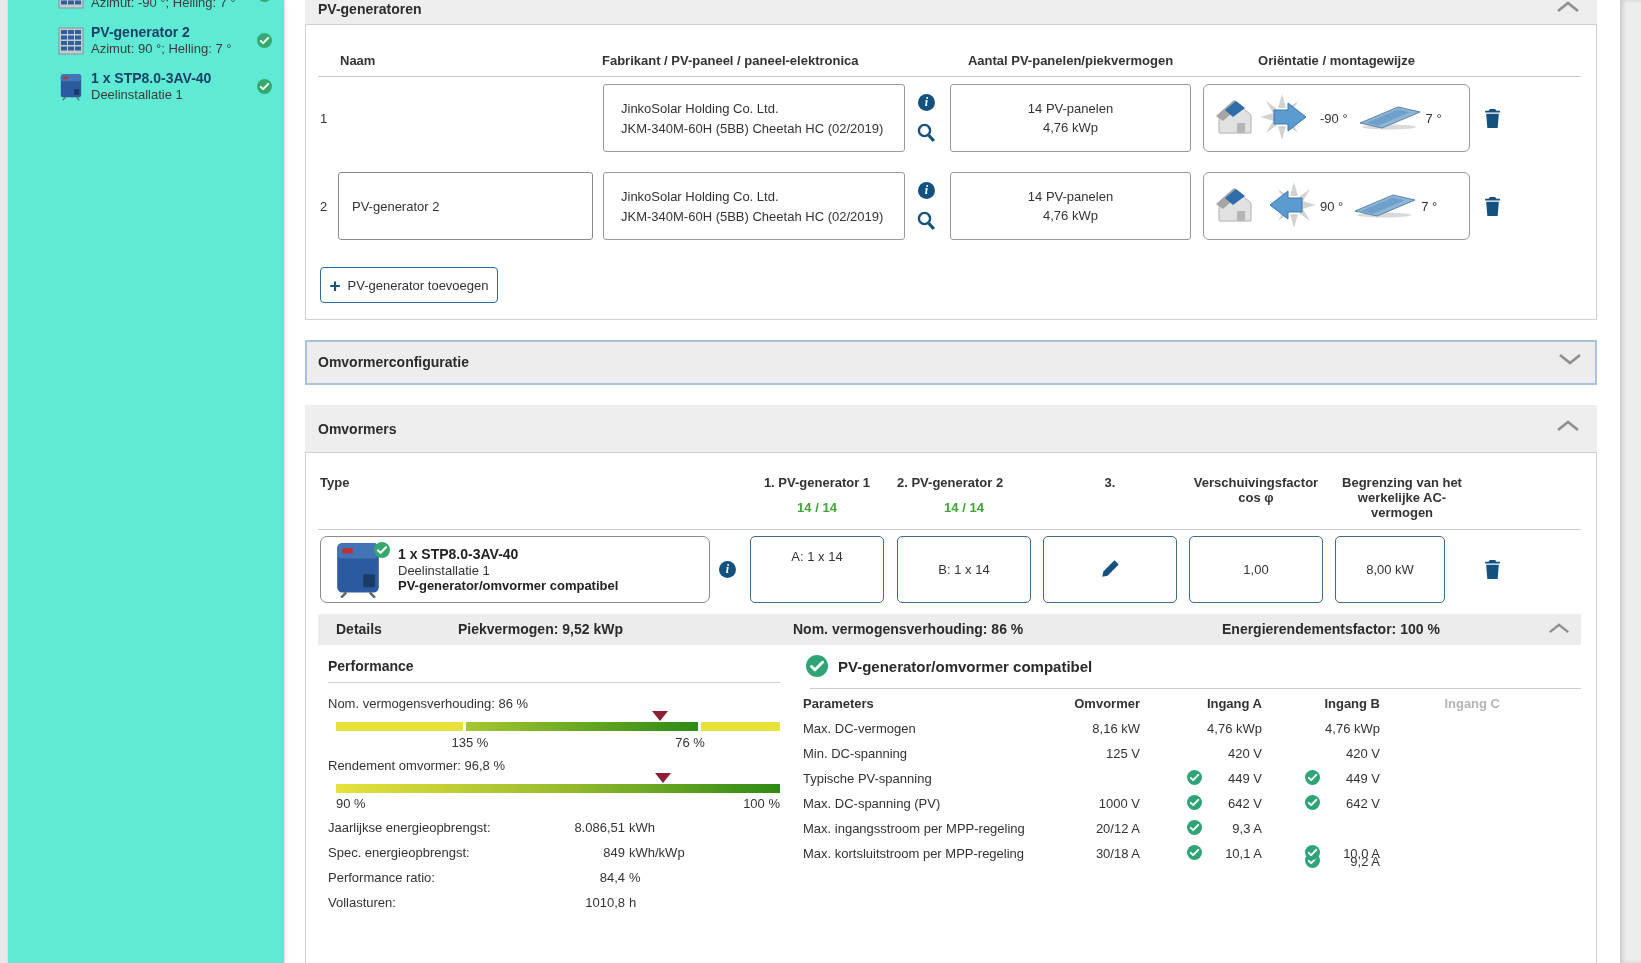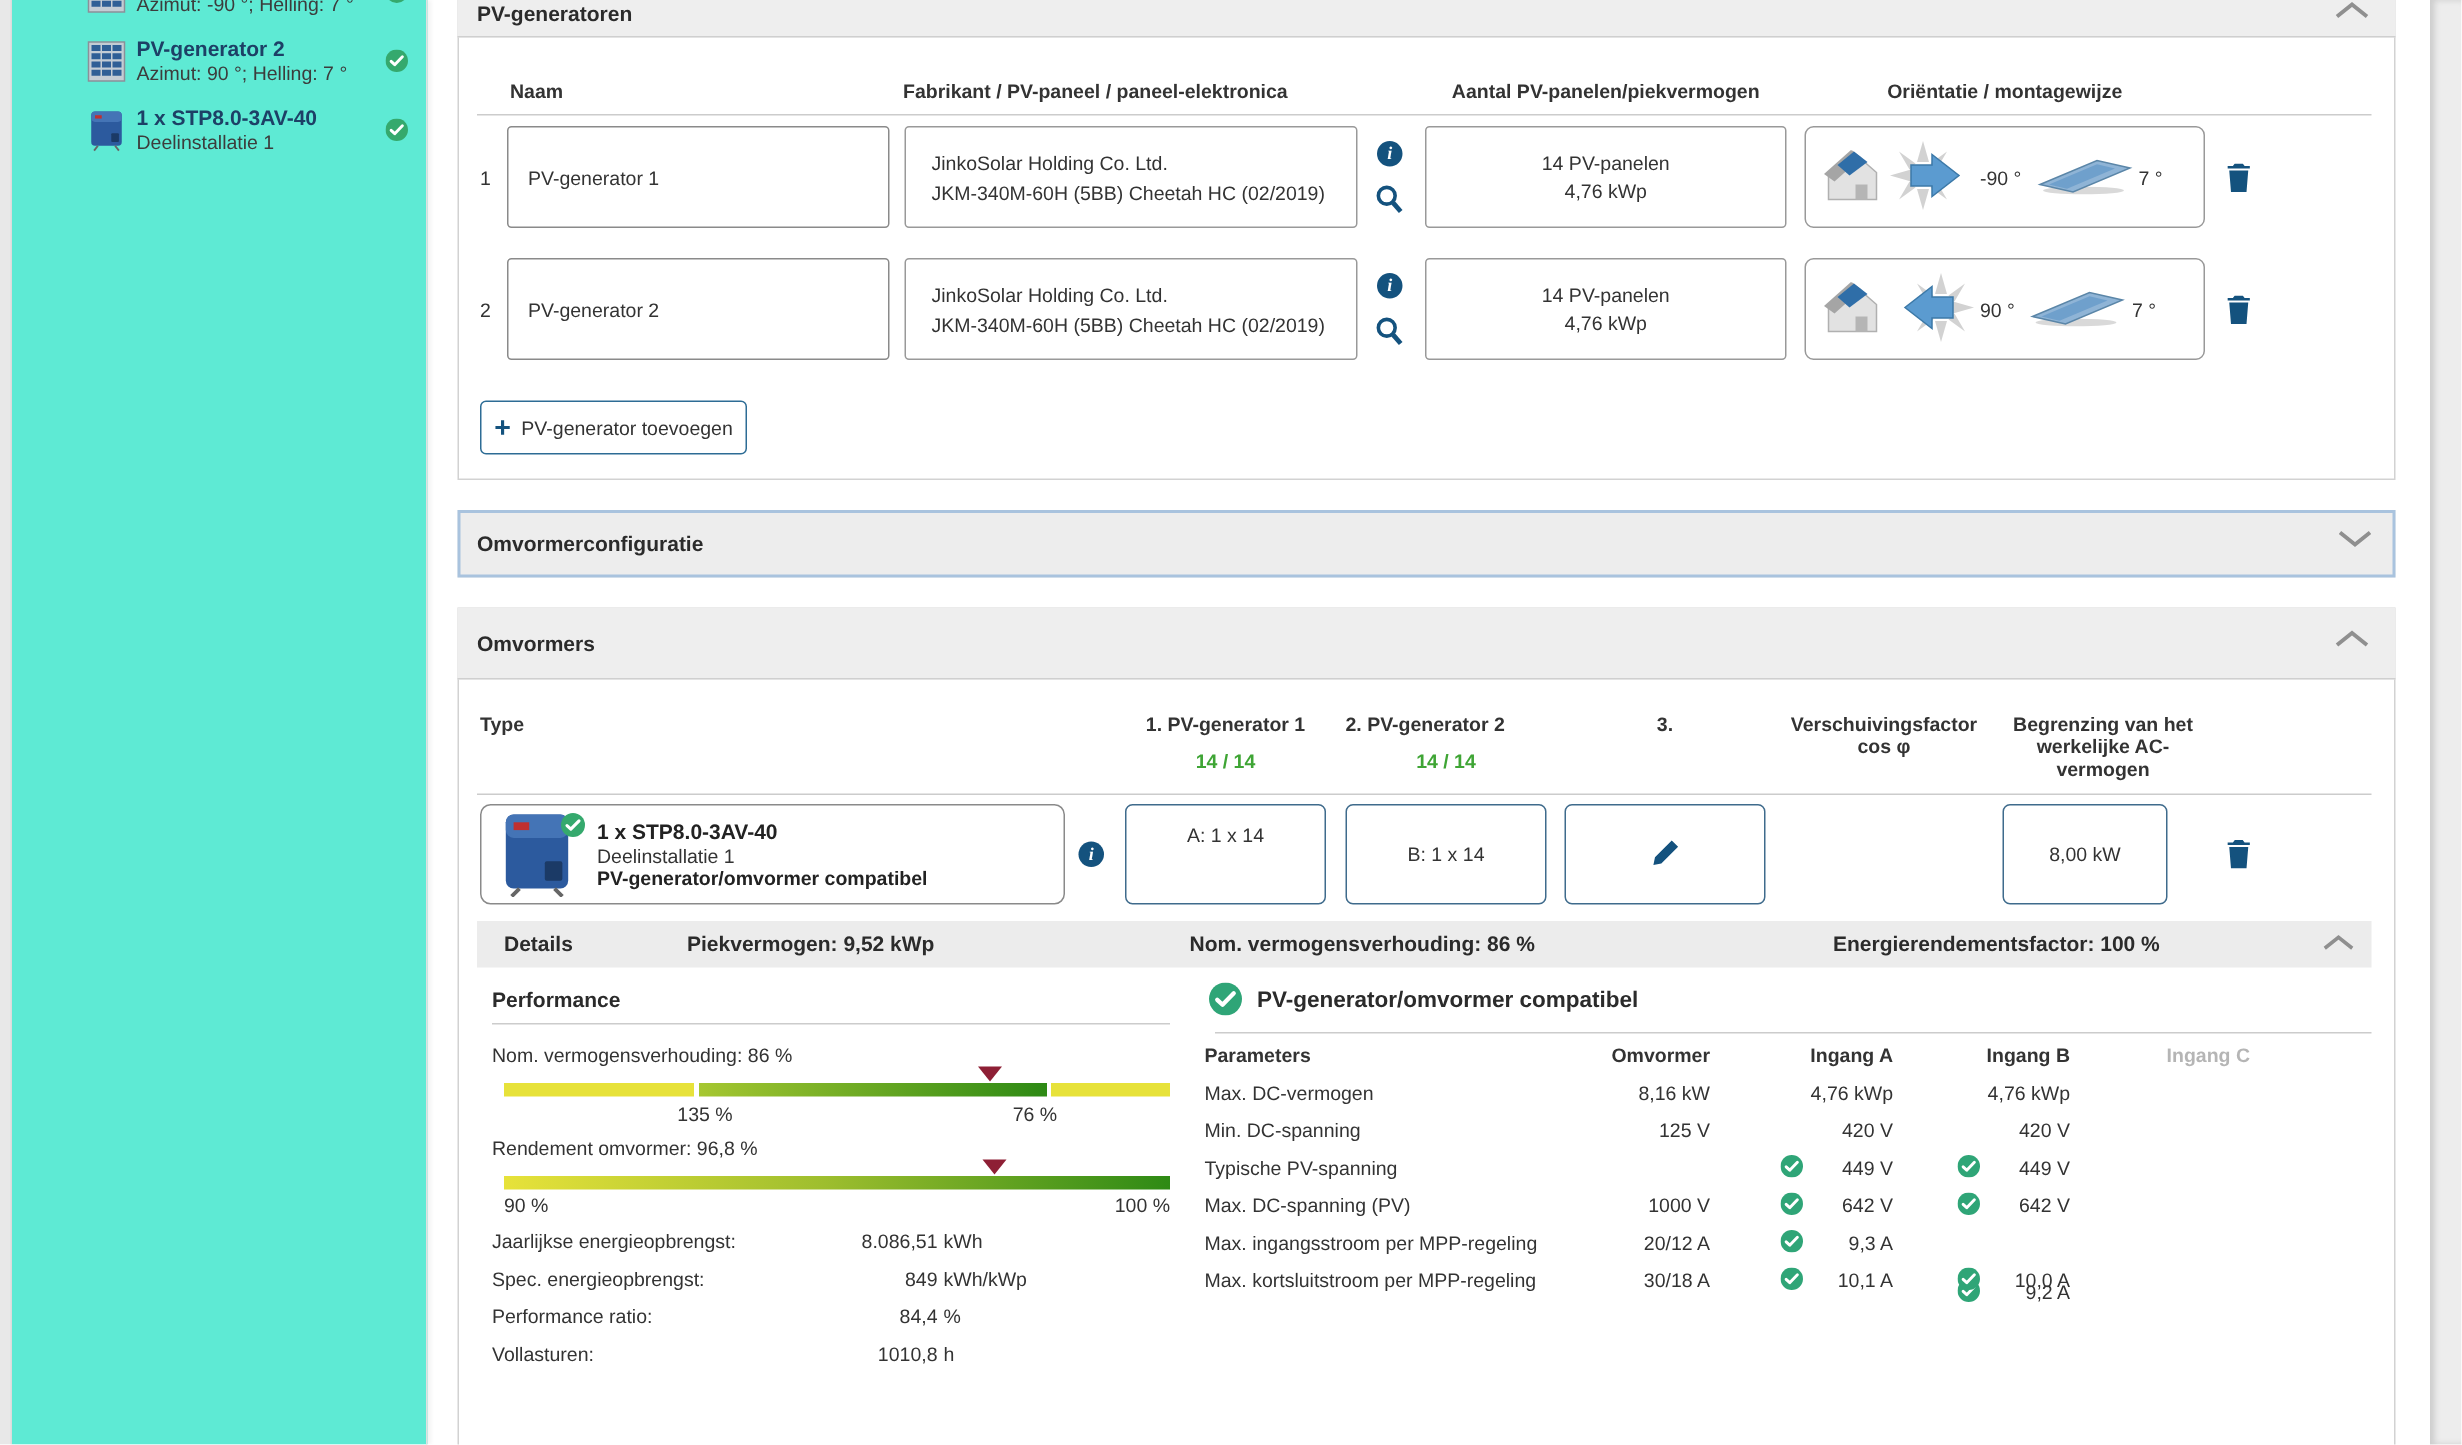--- a/index.html
+++ b/index.html
@@ -175,23 +175,20 @@
       </svg>
   </div>
 
   <div class="abs col-head" style="left:340px; top:53px;">Naam</div>
   <div class="abs col-head" style="left:602px; top:53px;">Fabrikant / PV-paneel / paneel-elektronica</div>
   <div class="abs col-head" style="left:950px; top:53px; width:241px; text-align:center;">Aantal PV-panelen/piekvermogen</div>
   <div class="abs col-head" style="left:1203px; top:53px; width:267px; text-align:center;">Oriëntatie / montagewijze</div>
   <div class="abs rule" style="left:318px; top:76px; width:1263px;"></div>
 
   <div class="abs num" style="left:320px; top:111px;">1</div>
-  <div class="abs inbox" style="left:338px; top:84px; width:255px; height:68px;">
-    <input class="namefield" value="PV-generator 1" style="">
-  </div>
   <div class="abs fabbox" style="left:603px; top:84px; width:302px; height:68px;">
     <div>JinkoSolar Holding Co. Ltd.</div>
     <div>JKM-340M-60H (5BB) Cheetah HC (02/2019)</div>
   </div>
   <div class="abs info-ic" style="left:918px; top:94px;">i</div>
   <div class="abs icon-btn" style="left:917px; top:123px;">
     <svg width="19" height="20" viewBox="0 0 19 20">
         <circle cx="7.5" cy="7.5" r="5.6" fill="none" stroke="#14527e" stroke-width="2.4"></circle>
         <line x1="11.8" y1="12.3" x2="16.8" y2="18" stroke="#14527e" stroke-width="3.2"></line>
       </svg>
@@ -358,20 +355,23 @@
   <div class="abs vbox" style="left:897px; top:536px; width:134px; height:67px; display:flex; align-items:center; justify-content:center;">
     <span>B: 1 x 14</span>
   </div>
   <div class="abs vbox" style="left:1043px; top:536px; width:134px; height:67px; display:flex; align-items:center; justify-content:center;">
     <span>
       <svg width="19" height="19" viewBox="0 0 18 18">
           <path fill="#14527e" d="M12.8 1.2l4 4L6.2 15.8l-5 1 1-5zM11.4 2.6l4 4"></path>
         </svg>
     </span>
   </div>
+  <div class="abs vbox" style="left:1189px; top:536px; width:134px; height:67px; display:flex; align-items:center; justify-content:center;">
+    <span>1,00</span>
+  </div>
   <div class="abs vbox" style="left:1335px; top:536px; width:110px; height:67px; display:flex; align-items:center; justify-content:center;">
     <span>8,00 kW</span>
   </div>
   <div class="abs icon-btn" style="left:1484px; top:560px;">
     <svg width="17" height="19" viewBox="0 0 16 18">
         <path fill="#14527e" d="M5.5 0h5l1.2 1.6H15V3.2H1V1.6h3.3zM2 4.4h12L12.9 18H3.1z"></path>
       </svg>
   </div>
 
   <div class="abs details-bar" style="left:318px; top:614px; width:1263px; height:31px;"></div>

